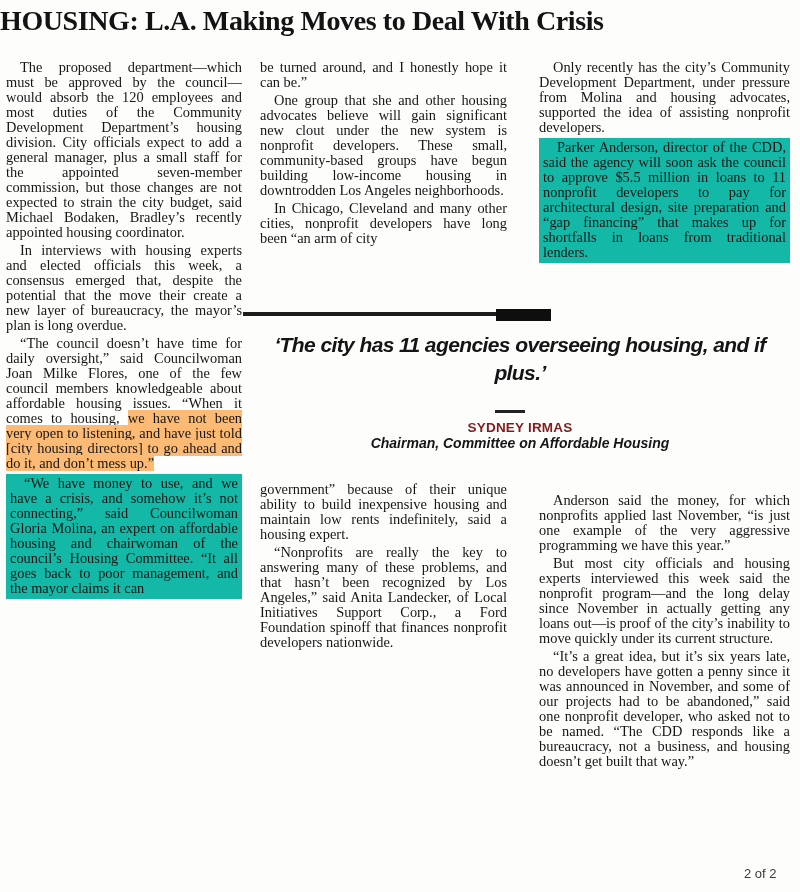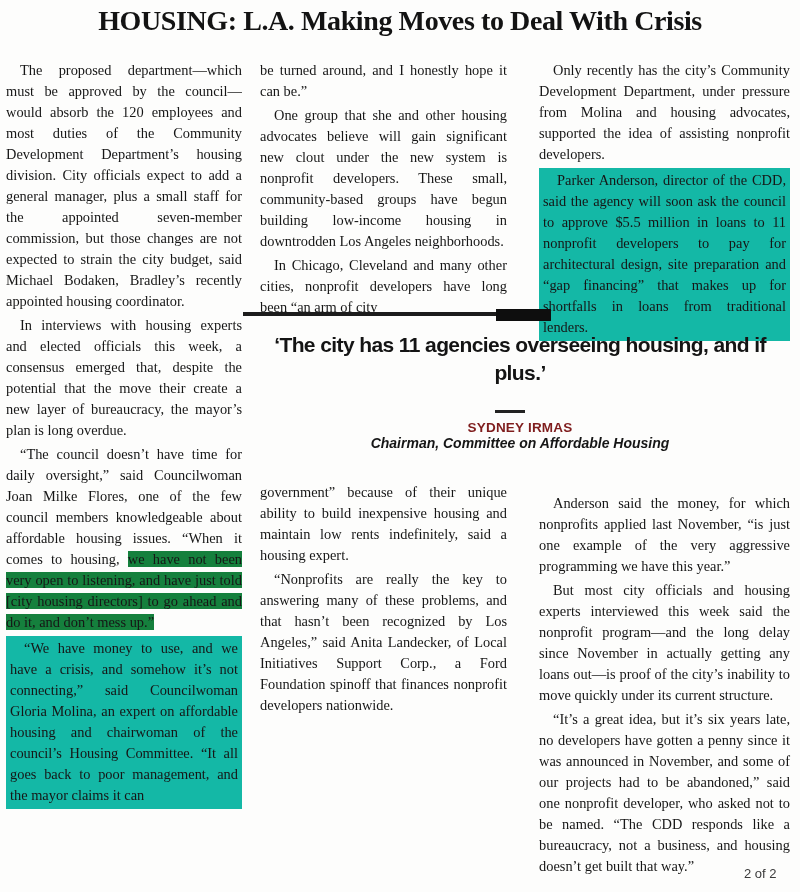--- a/index.html
+++ b/index.html
@@ -11,43 +11,43 @@
   .page {
     position: relative;
     width: 800px; height: 892px;
     background: #fdfdfc;
     overflow: hidden;
     color: #1a1a1a;
   }
   .headline {
     position: absolute;
     top: 5px; left: 0; width: 800px;
-    text-align: center;
+    text-align: left;
     font-family: "Liberation Serif", serif;
     font-size: 28px;
     font-weight: 700;
     letter-spacing: -0.4px;
     color: #131313;
   }
   .col {
     position: absolute;
     font-size: 14.4px;
-    line-height: 21px;
+    line-height: 15px;
     text-align: justify;
     color: #161616;
   }
   #col1 { left: 6px;   top: 60px;  width: 236px; }
   #col2top { left: 260px; top: 60px;  width: 247px; }
   #col2bottom { left: 260px; top: 482px; width: 247px; }
   #col3top { left: 539px; top: 60px;  width: 251px; }
   #col3bottom { left: 539px; top: 482px; width: 251px; margin-top: 11px; }
   .col p { margin: 0; text-indent: 14px; }
   .col p + p { margin-top: 3px; }
   .col p.flush { text-indent: 0; }
-  .hl { background: #15803d; }
+  .hl { background: #fdba74; }
   .hl-block {
     background: #14b8a6;
     padding: 2px 4px 3px 4px;
     margin-left: -4px; margin-right: -4px;
   }
   .rule-top {
     position: absolute;
     left: 243px; top: 312px;
     width: 307px; height: 4px;
     background: #1c1c1c;
@@ -62,20 +62,21 @@
     position: absolute;
     left: 240px; top: 331px;
     width: 560px;
     text-align: center;
     font-family: "Liberation Sans", sans-serif;
     font-weight: 700;
     font-size: 21px;
     line-height: 27.5px;
     letter-spacing: -0.6px;
     color: #141414;
+    font-style: italic;
   }
   .quote-divider {
     position: absolute;
     left: 495px; top: 410px;
     width: 30px; height: 3px;
     background: #222;
   }
   .attr-name {
     position: absolute;
     left: 240px; top: 420px;

